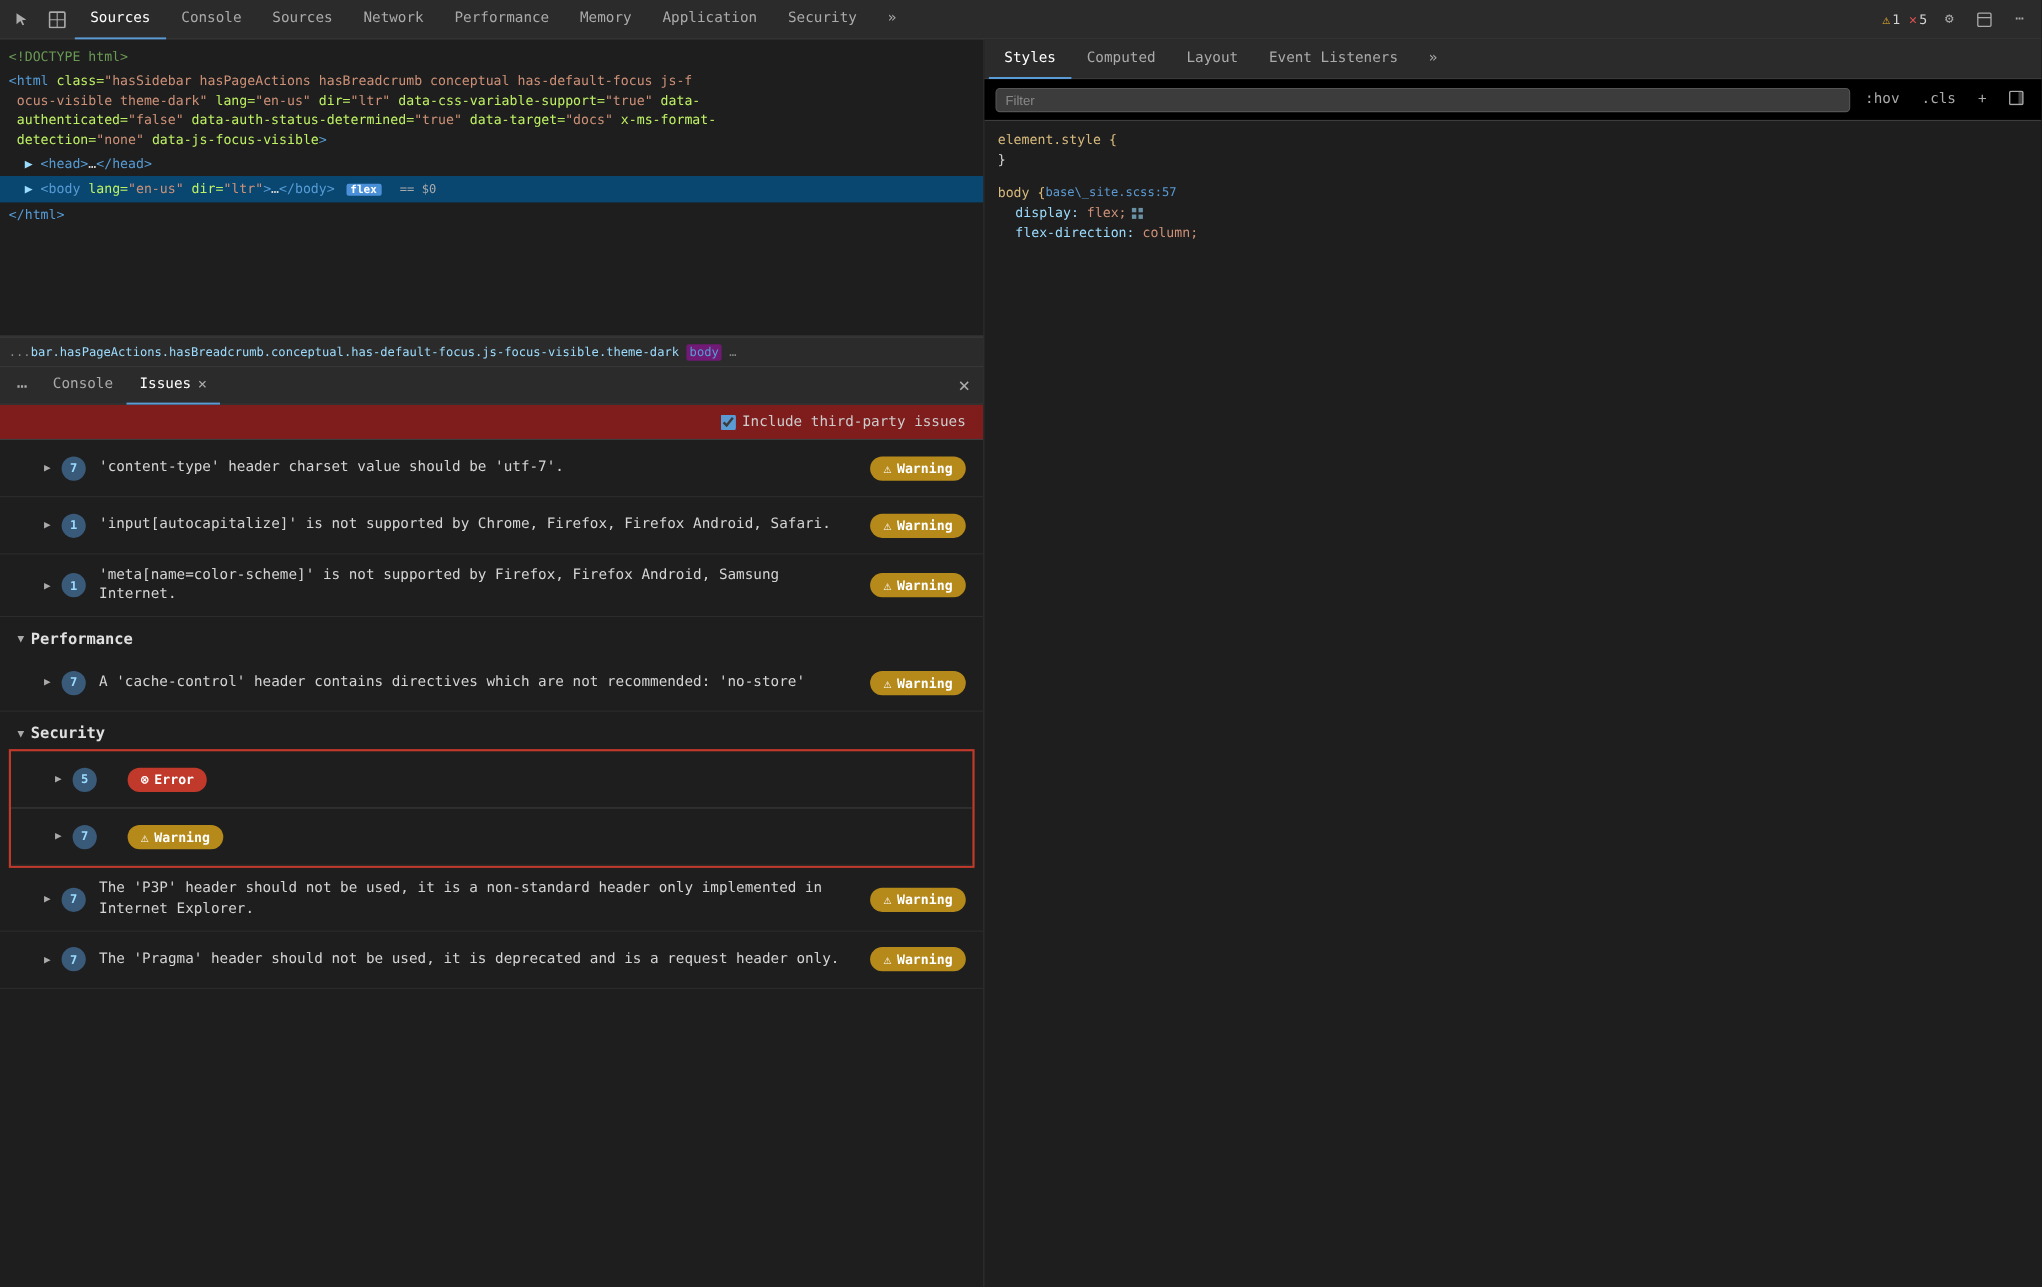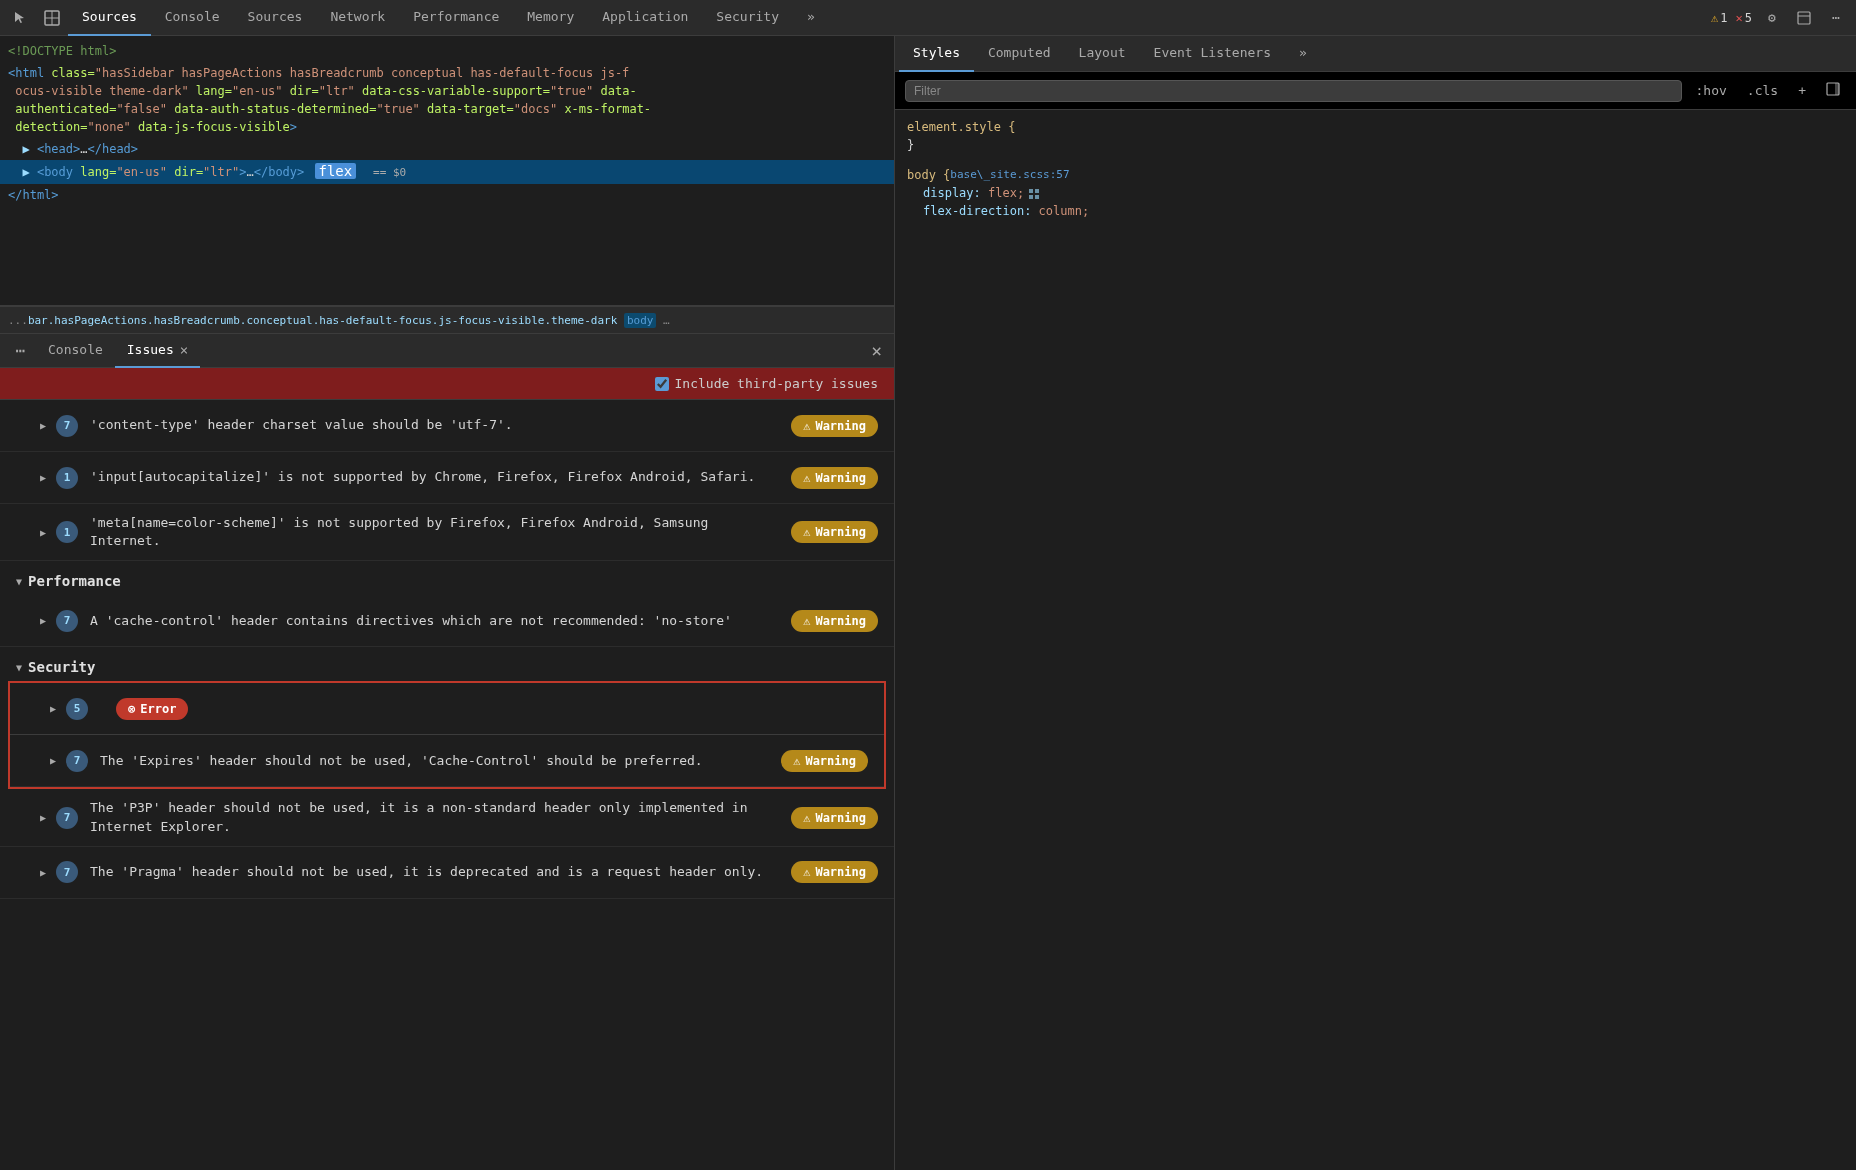--- a/index.html
+++ b/index.html
@@ -95,43 +95,44 @@
       background: #094771;
     }
     .el-tag { color: #569cd6; }
     .el-attr { color: #bef264; }
     .el-val { color: #ce9178; }
     .el-comment { color: #6a9955; }
     .el-text { color: #d4d4d4; }
     .flex-badge {
       background: #4a90d9;
       color: #fff;
-      font-size: 14px;
+      font-size: 10px;
       padding: 0px 4px;
       border-radius: 2px;
       margin: 0 3px;
+      font-weight: bold;
     }
 
     
     .breadcrumb-bar {
       background: #2b2b2b;
       border-top: 1px solid #3c3c3c;
       border-bottom: 1px solid #3c3c3c;
       padding: 4px 8px;
       font-size: 11px;
       color: #9cdcfe;
       white-space: nowrap;
       overflow: hidden;
       height: 28px;
       display: flex;
       align-items: center;
     }
     .breadcrumb-bar span.dim { color: #888; }
     .breadcrumb-bar span.tag { color: #569cd6; }
-    .breadcrumb-bar span.highlight { background: #0c4a6e; padding: 1px 3px; border-radius: 2px; }
+    .breadcrumb-bar span.highlight { background: #701a75; padding: 1px 3px; border-radius: 2px; }
 
     
     .bottom-section {
       flex: 1;
       display: flex;
       flex-direction: column;
       overflow: hidden;
     }
 
     
@@ -548,21 +549,20 @@
             <div class="issue-count-badge">5</div>
             <div class="severity-badge severity-error">
               <span class="sev-icon">⊗</span>
               <span>Error</span>
             </div>
           </div>
 
           <div class="issue-row">
             <span class="issue-chevron">▶</span>
             <div class="issue-count-badge">7</div>
-            <div class="issue-text">The 'Expires' header should not be used, 'Cache-Control' should be preferred.</div>
             <div class="severity-badge severity-warning">
               <span class="sev-icon">⚠</span>
               <span>Warning</span>
             </div>
           </div>
         </div>
 
         <div class="issue-row">
           <span class="issue-chevron">▶</span>
           <div class="issue-count-badge">7</div>

